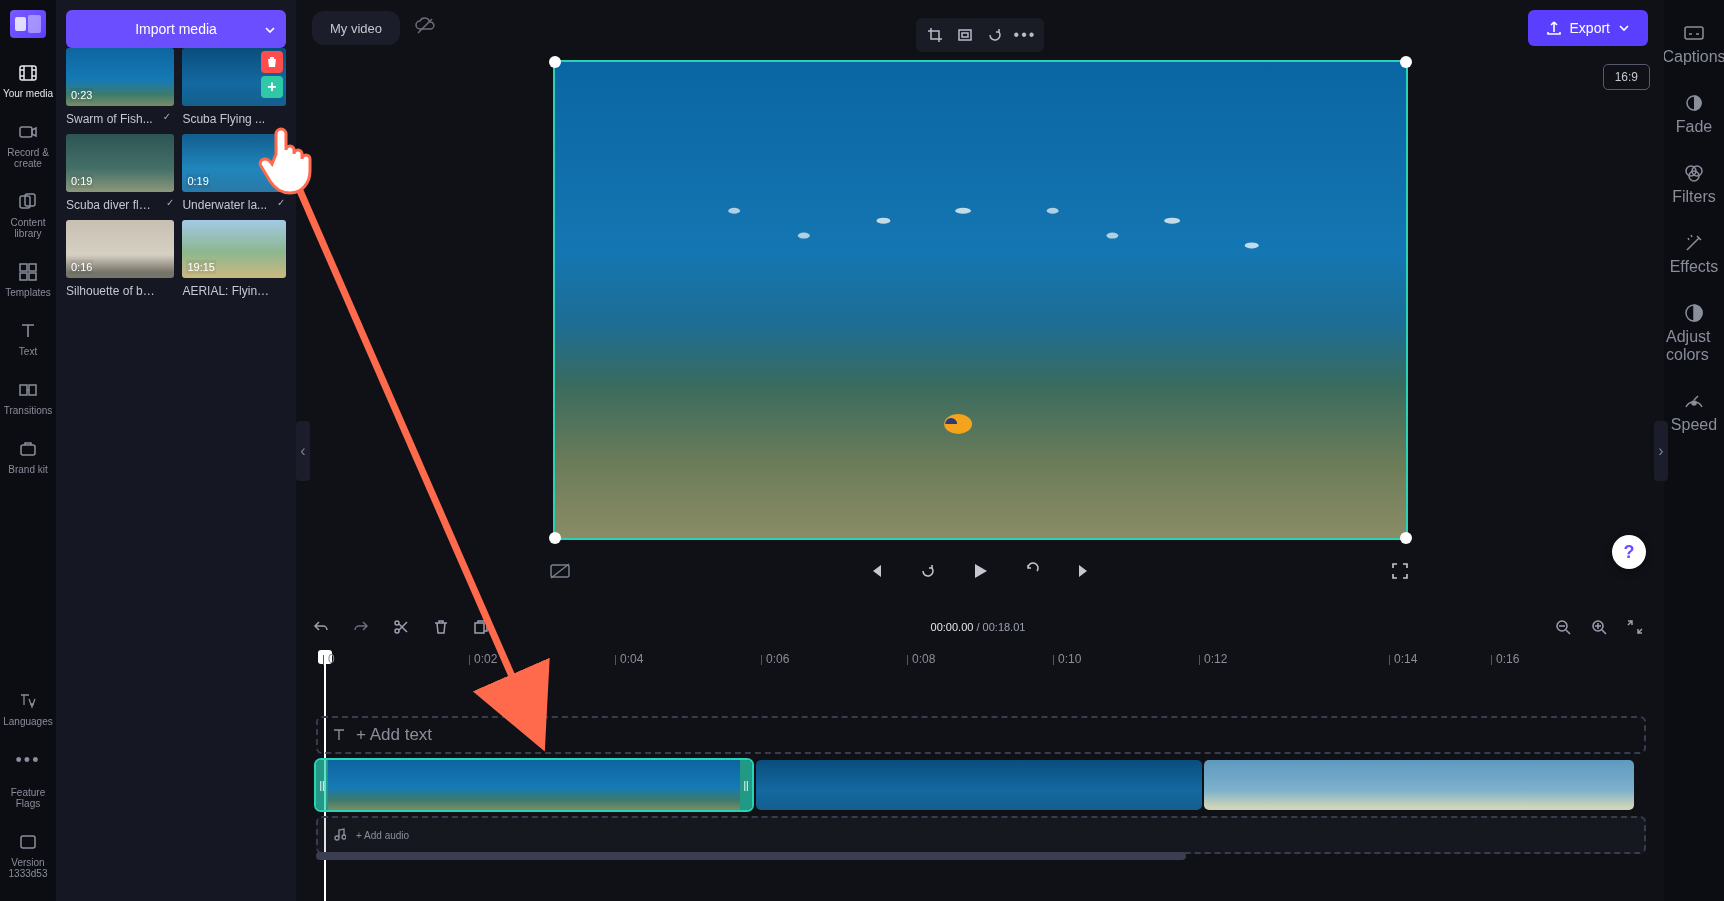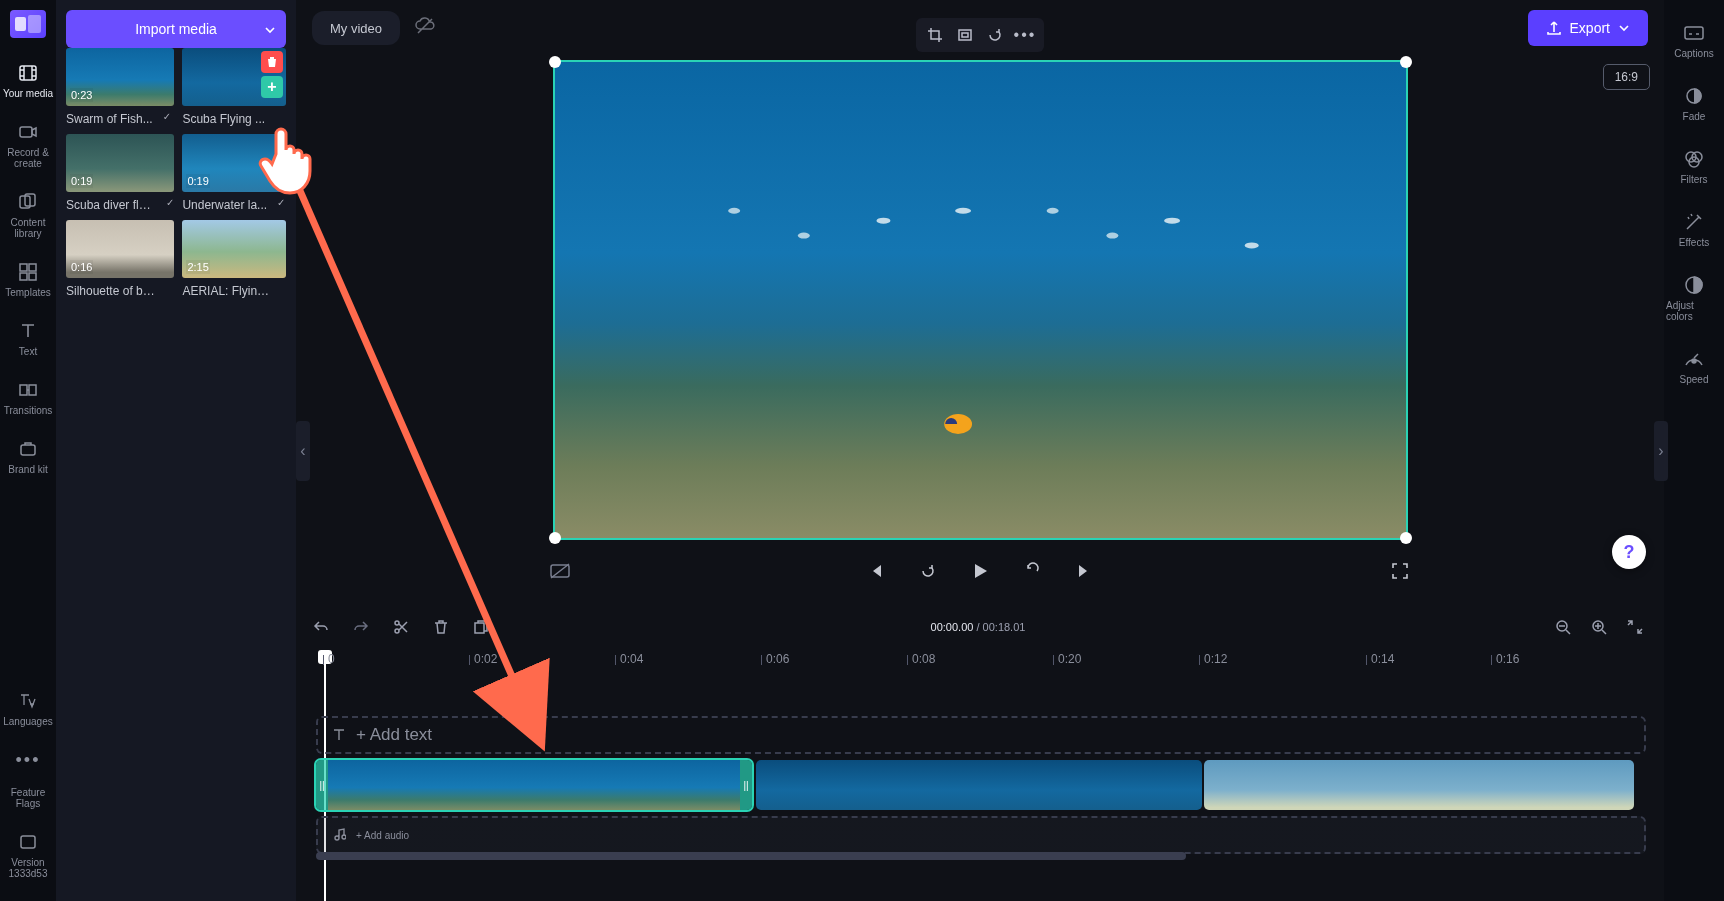--- a/index.html
+++ b/index.html
@@ -216,21 +216,21 @@
       border:2px dashed #383c4d;height:38px;display:flex;align-items:center;
       gap:10px;padding-left:14px;color:#8a8e9b;font-size:10px;margin-top:6px;
       background:linear-gradient(90deg, rgba(60,64,80,0.15), rgba(60,64,80,0.15)) ;
     }
 
     
     .sidebar-right{
       width:60px;background:#0b0d13;display:flex;flex-direction:column;
       align-items:center;padding-top:14px;gap:8px;
     }
-    .rnav{width:56px;display:flex;flex-direction:column;align-items:center;font-size:10px;color:#8a8e9b;padding:8px 0 10px;cursor:pointer;}
+    .rnav{width:56px;display:flex;flex-direction:column;align-items:center;font-size:16px;color:#8a8e9b;padding:8px 0 10px;cursor:pointer;}
     .rnav .ric{width:22px;height:22px;margin-bottom:4px;display:flex;align-items:center;justify-content:center;}
 
     .help-bubble{
       position:absolute;right:78px;bottom:332px;width:34px;height:34px;
       background:#fff;border-radius:50%;display:flex;align-items:center;justify-content:center;
       color:#6b4eff;font-weight:bold;font-size:18px;
       box-shadow:0 2px 8px rgba(0,0,0,0.4);
     }
 
     .collapse-handle{position:absolute;top:50%;width:14px;height:60px;background:#1b1e2a;display:flex;align-items:center;justify-content:center;color:#7a7f90;border-radius:4px;}
@@ -417,21 +417,21 @@
         <div class="thumb yoga">
           <div class="dur">0:16</div>
         </div>
         <div class="clipname">
             <div class="clip-name">Silhouette of be...</div>
           </div>
       </div>
 
       <div class="clip">
         <div class="thumb palms">
-          <div class="dur">2:15</div>
+          <div class="dur">19:15</div>
         </div>
         <div class="clipname">
             <div class="clip-name">AERIAL: Flying a...</div>
           </div>
       </div>
     </div>
   </div>
 
   <div class="main">
     <div class="topbar">
@@ -590,23 +590,23 @@
         </div>
       </div>
 
       <div class="ruler">
         <div class="playhead"></div>
         <div class="tick" style="left:12px">0</div>
         <div class="tick" style="left:158px">0:02</div>
         <div class="tick" style="left:304px">0:04</div>
         <div class="tick" style="left:450px">0:06</div>
         <div class="tick" style="left:596px">0:08</div>
-        <div class="tick" style="left:742px">0:20</div>
+        <div class="tick" style="left:742px">0:10</div>
         <div class="tick" style="left:888px">0:12</div>
-        <div class="tick" style="left:1055px">0:14</div>
+        <div class="tick" style="left:1078px">0:14</div>
         <div class="tick" style="left:1180px">0:16</div>
       </div>
 
       <div class="track empty-track">
         <svg width="14" height="14" viewBox="0 0 14 14" stroke="#8a8e9b" fill="none" stroke-width="1.4">
             <path d="M2 2h10M7 2v10"></path>
           </svg>
         <span>+ Add text</span>
       </div>
 

